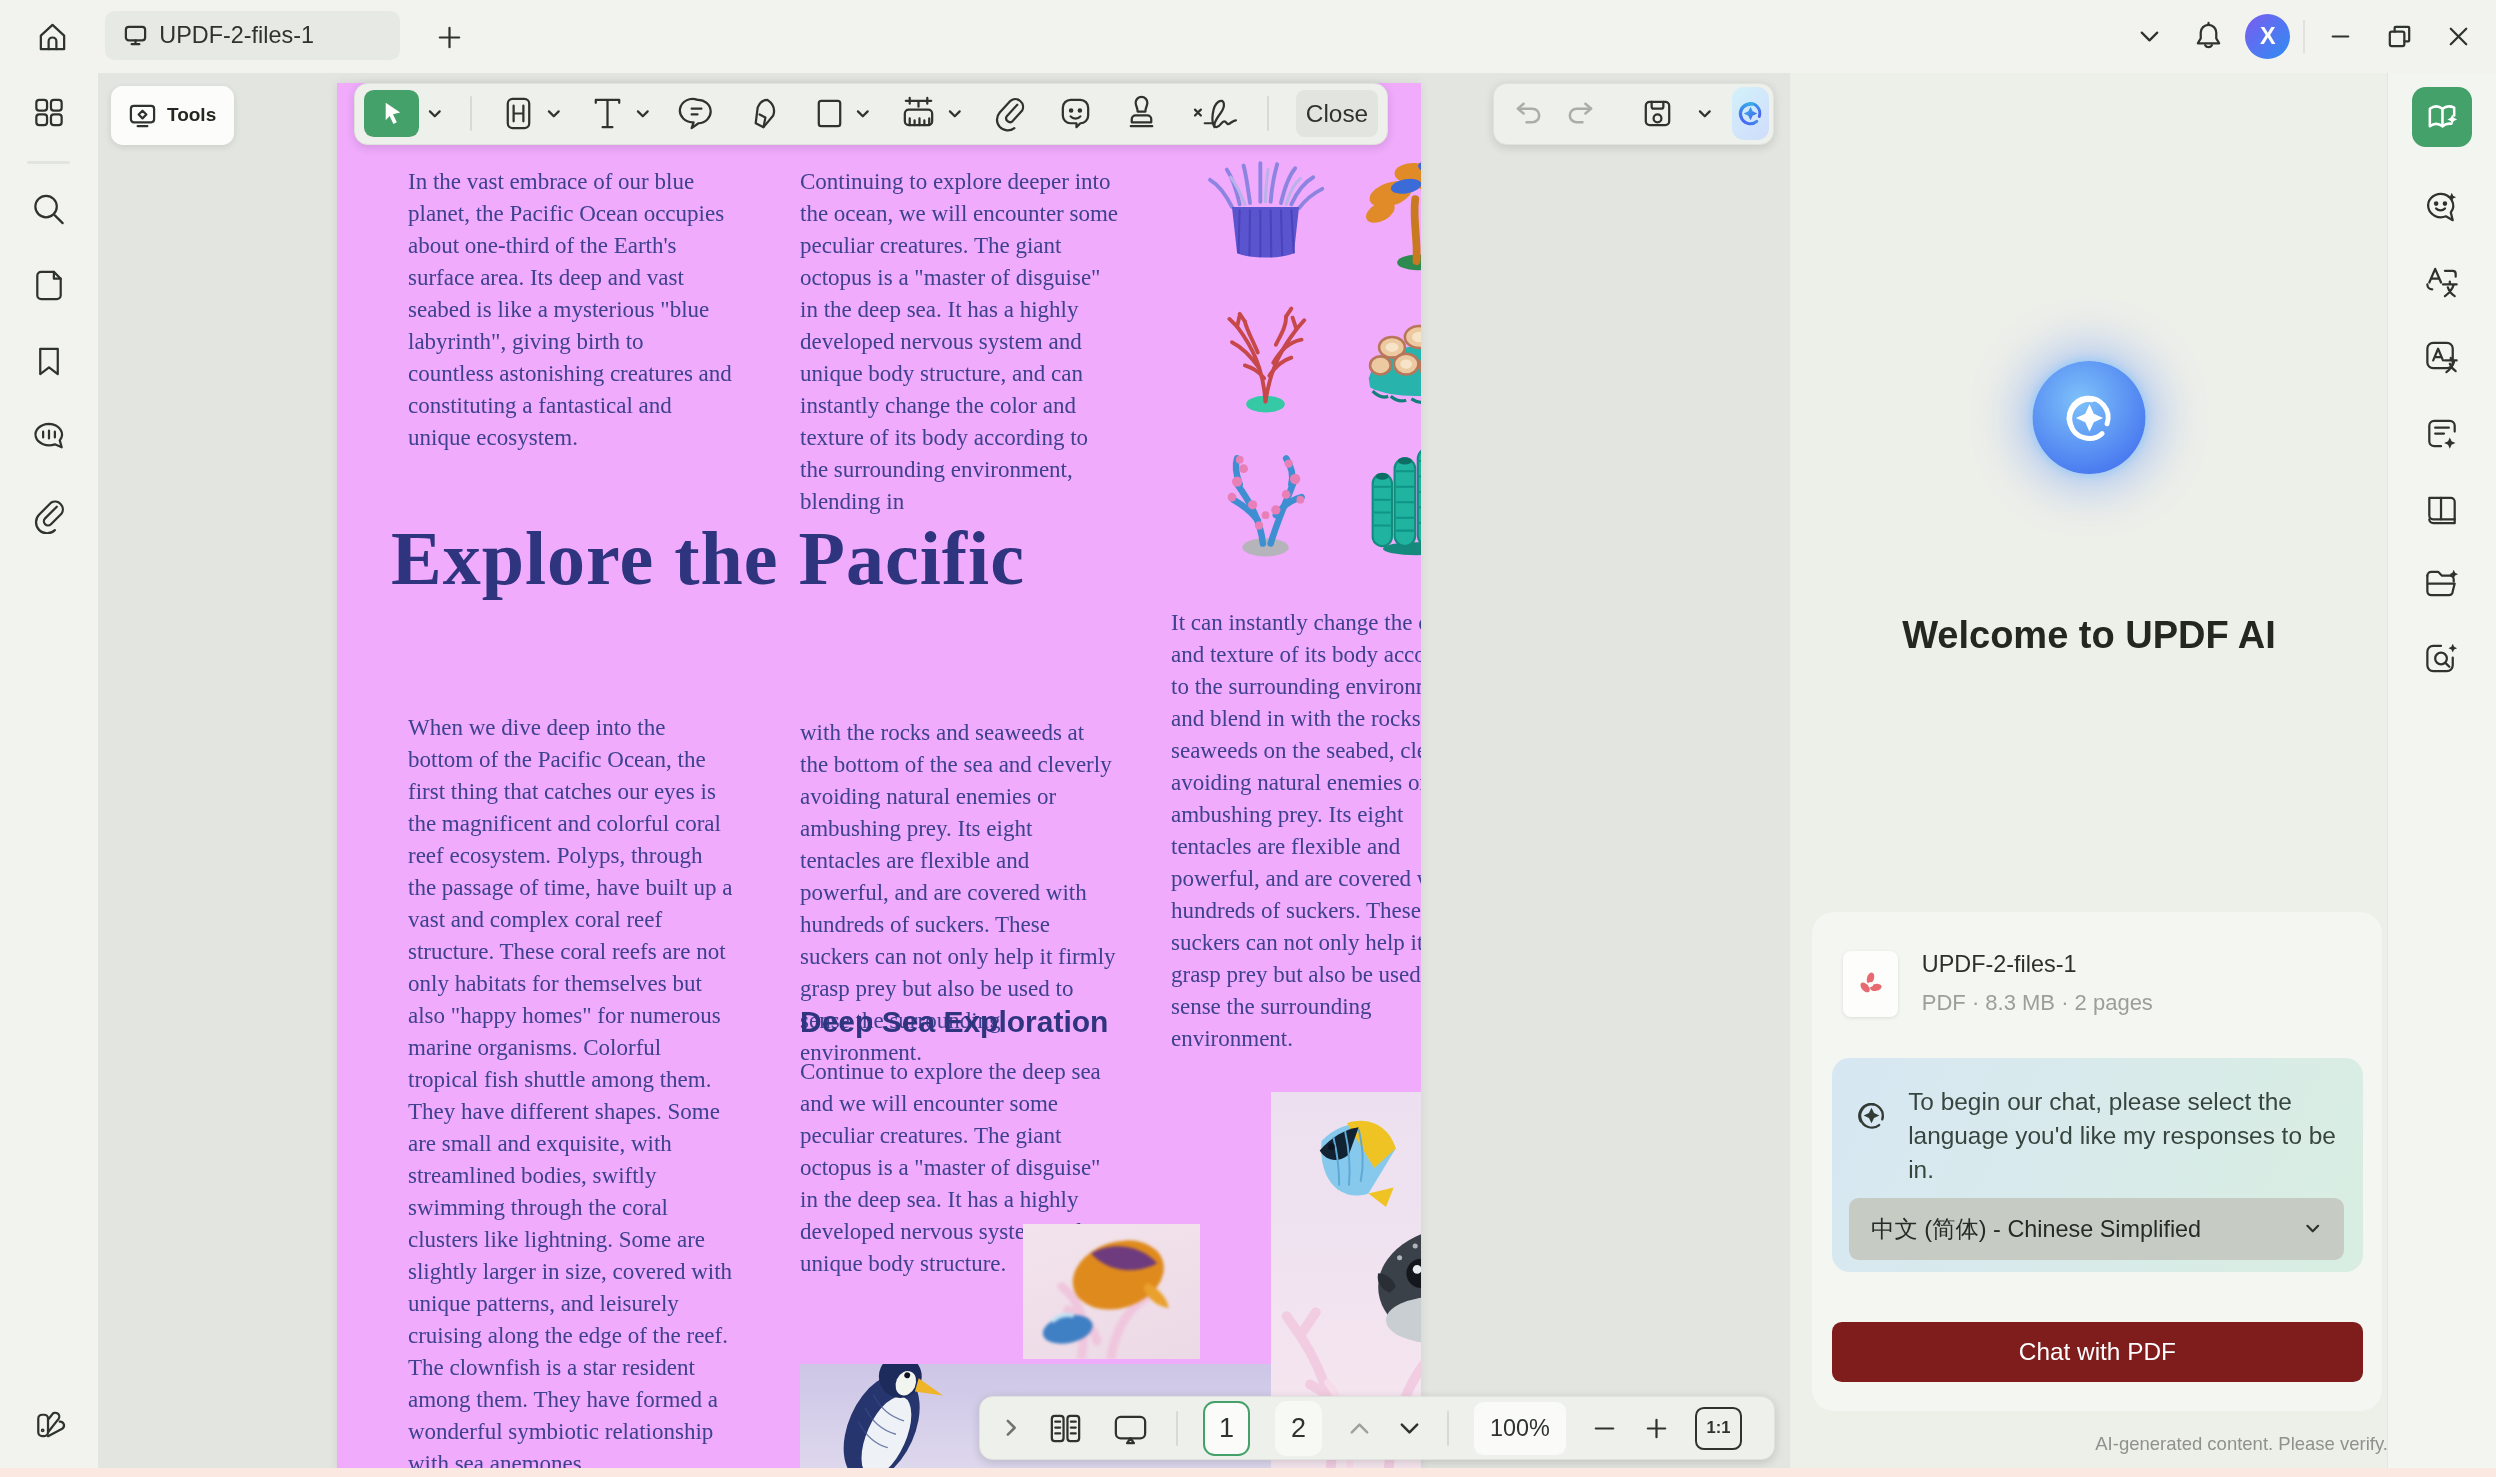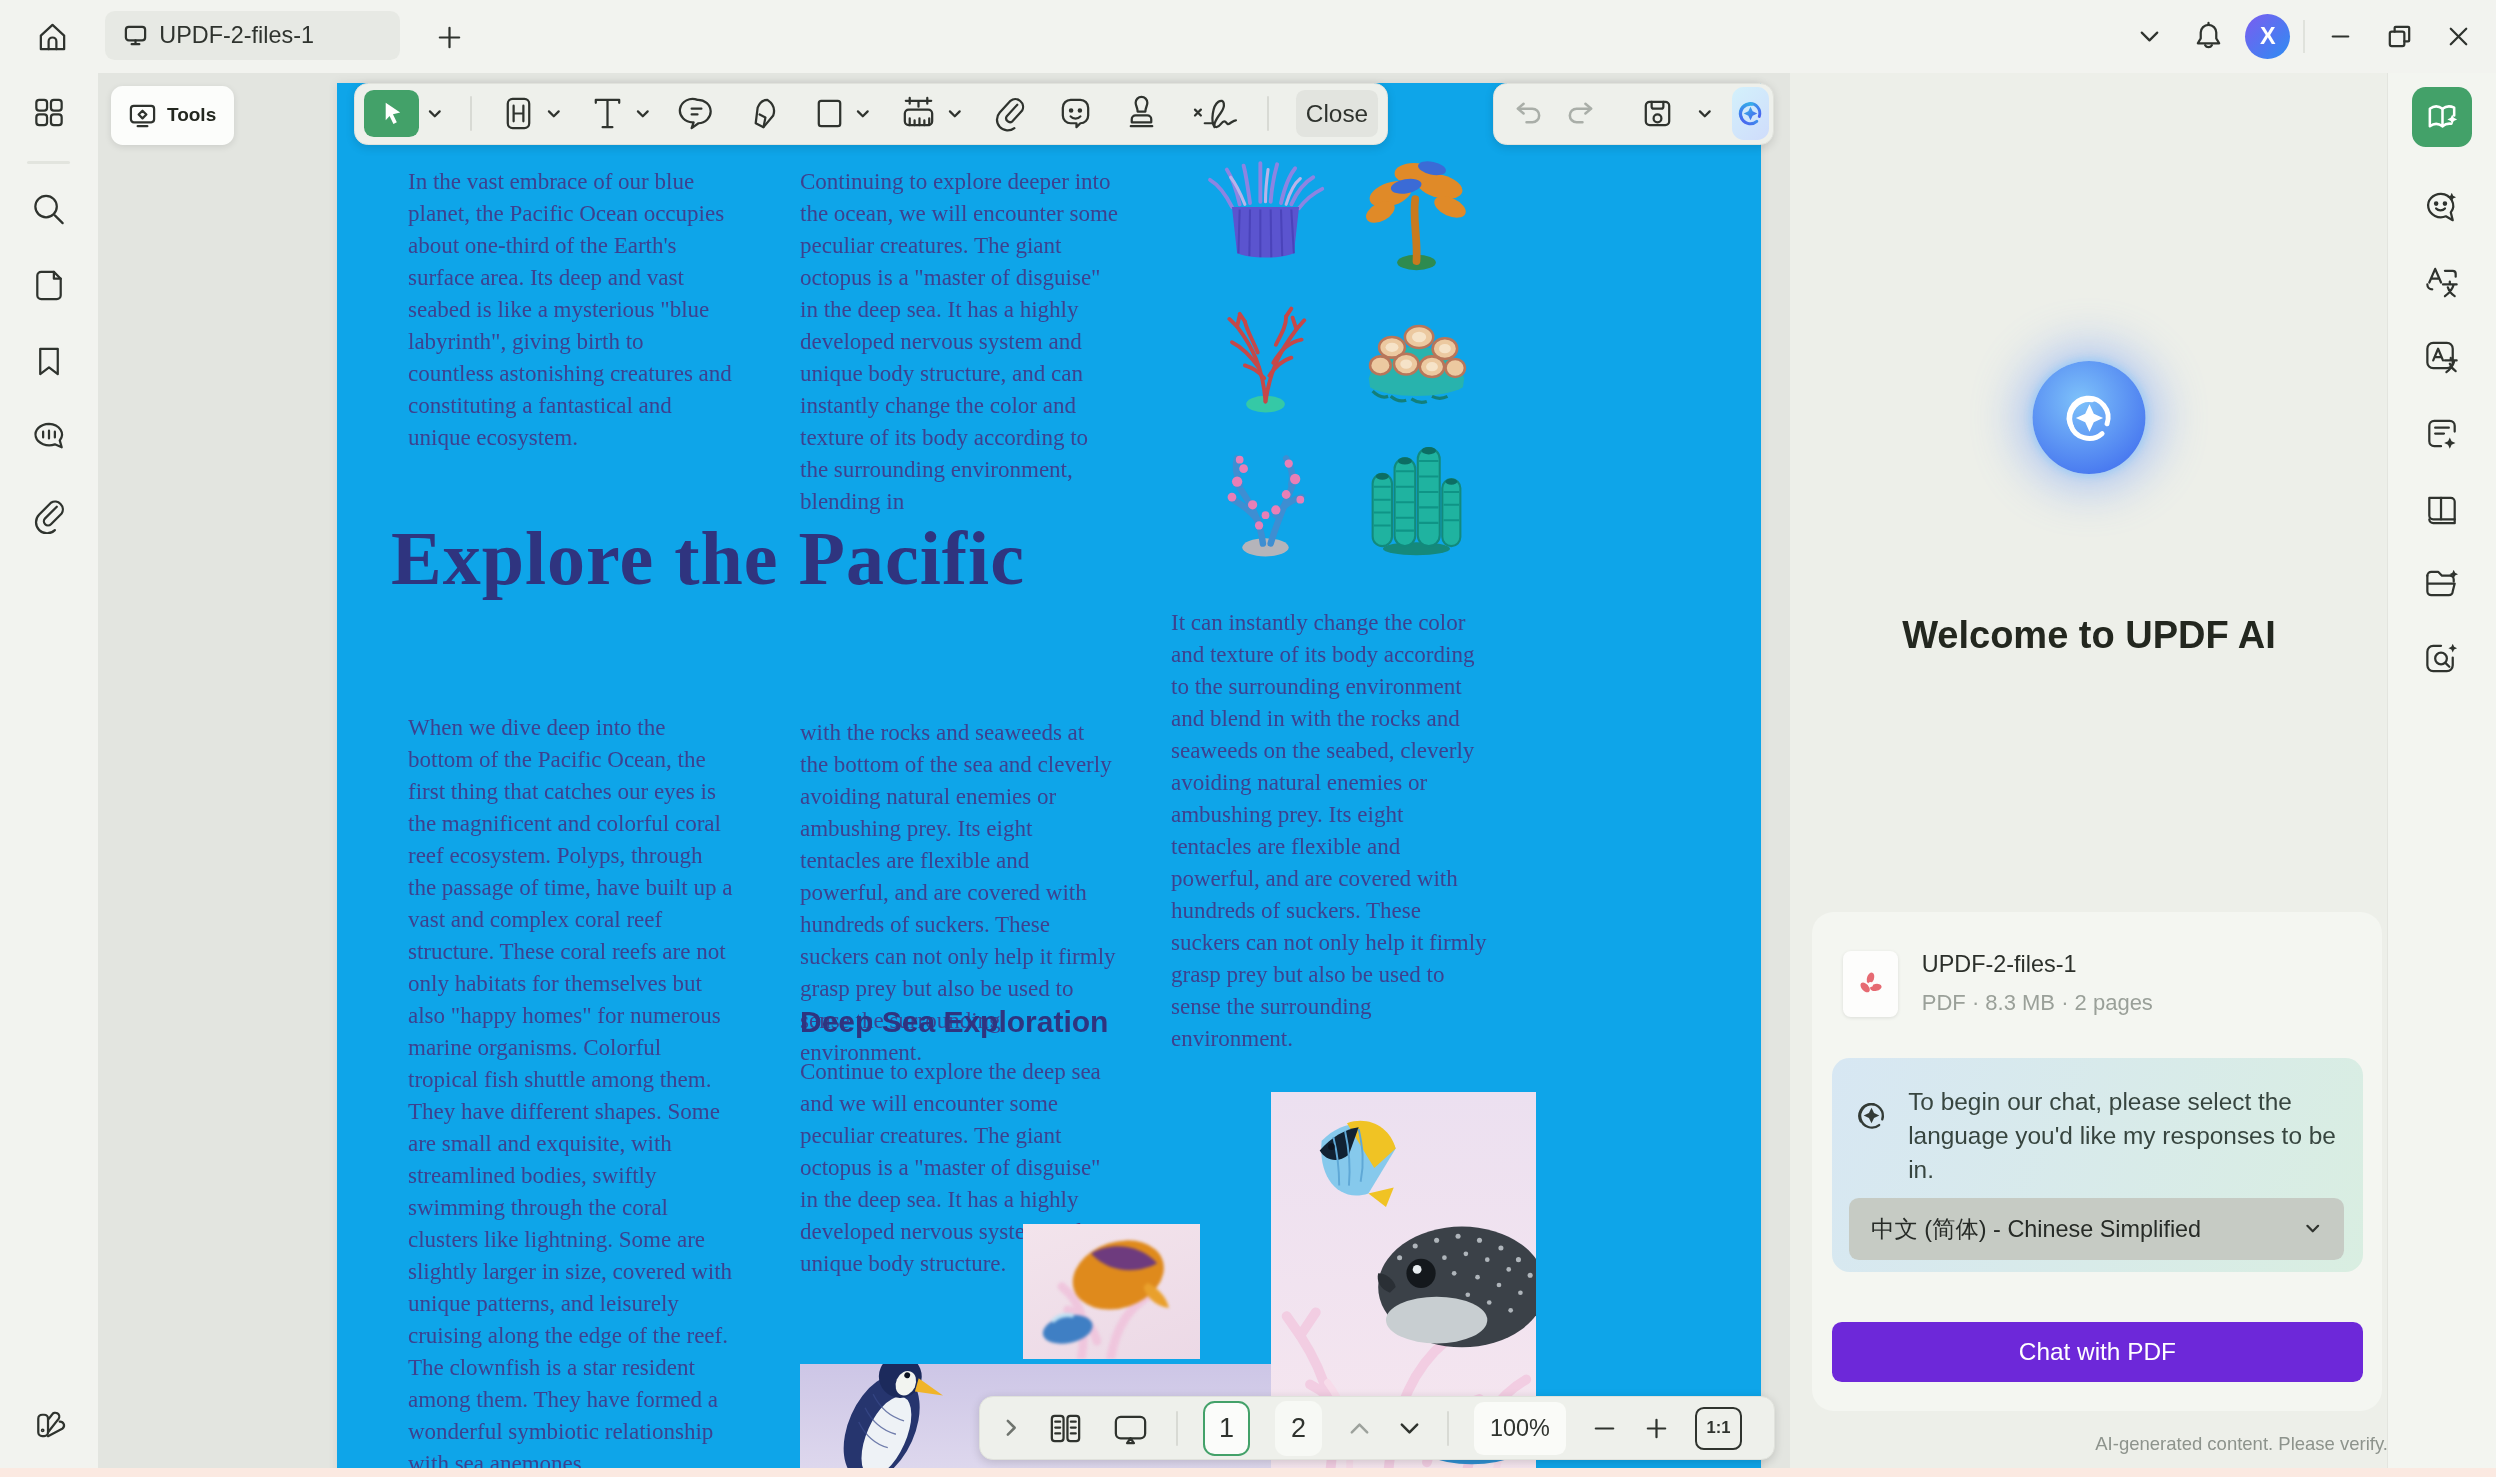--- a/index.html
+++ b/index.html
@@ -17,21 +17,21 @@
   .avatar { width:45px; height:45px; border-radius:50%; background:linear-gradient(135deg,#7b5cf0,#2e8df2); color:#fff; font-size:23.4px; font-weight:bold; display:flex; align-items:center; justify-content:center; }
   .ctl { width:59px; height:59px; display:flex; align-items:center; justify-content:center; }
 
   
   .leftbar { position:absolute; left:0; top:73px; width:98px; height:1404px; background:#f2f3ef; }
   .lic { position:absolute; left:50%; transform:translateX(-50%); width:55px; height:55px; display:flex; align-items:center; justify-content:center; border-radius:9.8px; }
   .lsep { position:absolute; left:27px; width:43px; height:2.9px; background:#e2e4de; border-radius:2px; }
 
   
   .workspace { position:absolute; left:98px; top:73px; width:1692px; height:1404px; background:#e3e5e0; }
-  .page { position:absolute; left:239px; top:9.8px; width:1424px; height:1395px; background:#0ea5e9; box-shadow:0 0 9.8px rgba(0,0,0,0.08); overflow:hidden; }
+  .page { position:absolute; left:239px; top:9.8px; width:1084px; height:1395px; background:#f0abfc; box-shadow:0 0 9.8px rgba(0,0,0,0.08); overflow:hidden; }
 
   .doc-par { position:absolute; font-family:"Liberation Serif", serif; font-size:23px; line-height:32px; color:#3d418f; }
   .doc-subtitle { position:absolute; font-family:"Liberation Serif", serif; font-style:italic; font-size:46px; color:#2f347f; }
   .doc-title { position:absolute; font-family:"Liberation Serif", serif; font-weight:bold; font-size:76px; letter-spacing:1px; color:#2f347f; }
   .doc-h2 { position:absolute; font-family:Liberation Sans, sans-serif; font-weight:bold; font-size:30px; color:#2f347f; }
 
   .coral-grid { position:absolute; left:858px; top:59px; width:293px; display:grid; grid-template-columns:141px 141px; grid-auto-rows:135px; column-gap:9.8px; row-gap:7.8px; }
   .coral-cell { display:flex; align-items:center; justify-content:center; }
 
   .photo-small { position:absolute; left:686px; top:1141px; width:177px; height:135px; background:linear-gradient(160deg,#f3e4ec,#ecd9e6); overflow:hidden; }
@@ -64,21 +64,21 @@
   .aicard { position:absolute; left:22.4px; top:839px; width:570px; height:499px; background:#f4f6f1; border-radius:21.5px; }
   .filerow { position:absolute; left:31px; top:39px; display:flex; gap:23.4px; }
   .fileicon { width:55px; height:66px; background:#fdfdfc; border-radius:7.8px; box-shadow:0 1px 3.9px rgba(0,0,0,0.10); display:flex; align-items:center; justify-content:center; }
   .filename { font-size:23.4px; color:#2c302b; margin-bottom:11.7px; }
   .filemeta { font-size:22px; color:#9aa099; }
   .bubble { position:absolute; left:19.5px; top:146px; width:531px; height:214px; border-radius:17.6px; background:linear-gradient(115deg,#d7e7f3,#d9eee1); padding:27px 23.4px 0 17.6px; }
   .bubble-inner { display:flex; gap:13.7px; }
   .bubble-text { font-size:24.4px; line-height:34px; color:#37453f; width:429px; }
   .langdd { position:absolute; left:17.6px; top:140px; width:495px; height:62px; border-radius:9.8px; background:#c6cbc4; display:flex; align-items:center; justify-content:space-between; padding:0 21.5px; }
   .langdd span { font-size:23.4px; color:#272b27; }
-  .chatbtn { position:absolute; left:19.5px; top:410px; width:531px; height:60px; border-radius:9.8px; background:#6d28d9; display:flex; align-items:center; justify-content:center; color:#fff; font-size:24.4px; }
+  .chatbtn { position:absolute; left:19.5px; top:410px; width:531px; height:60px; border-radius:9.8px; background:#7f1d1d; display:flex; align-items:center; justify-content:center; color:#fff; font-size:24.4px; }
   .ainote { position:absolute; left:0; top:1360px; width:100%; text-align:right; font-size:18.5px; color:#8d938c; }
 
   
   .rightstrip { position:absolute; left:2387px; top:73px; width:109px; height:1404px; background:#f3f5f0; border-left:1px solid #e3e5df; }
   .ric { position:absolute; left:50%; transform:translateX(-50%); width:55px; height:55px; display:flex; align-items:center; justify-content:center; }
   .ric.active { width:60px; height:60px; background:#43a169; border-radius:13.7px; }
 
   .bottomstrip { position:absolute; left:0; top:1468px; width:2497px; height:9.8px; background:#fbe9e1; }
 
   svg { display:block; }

